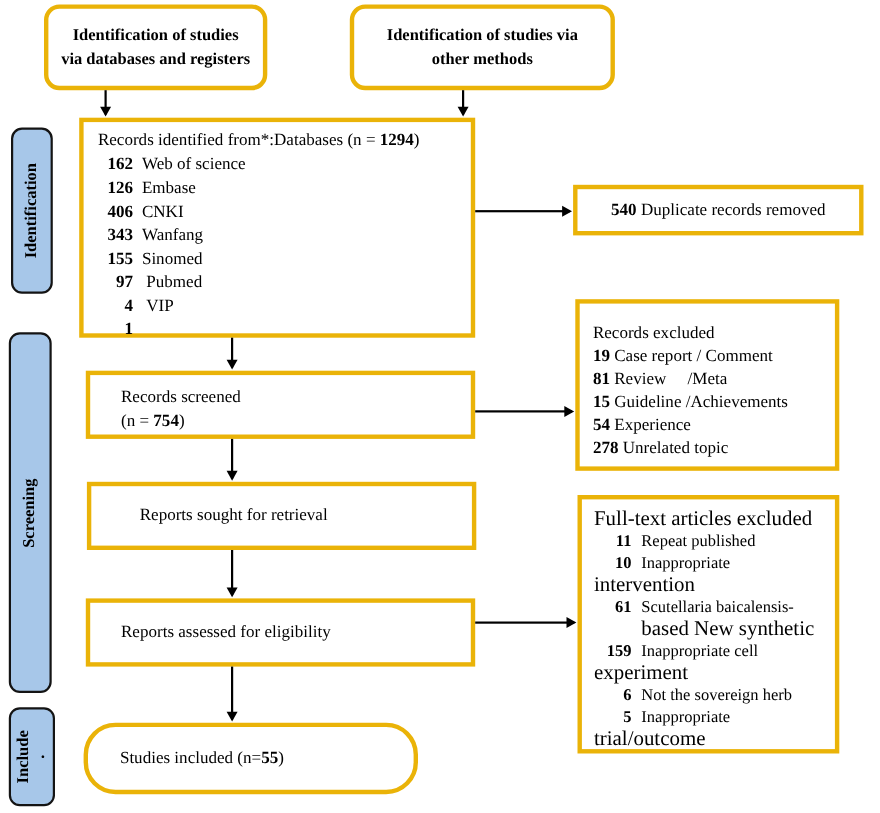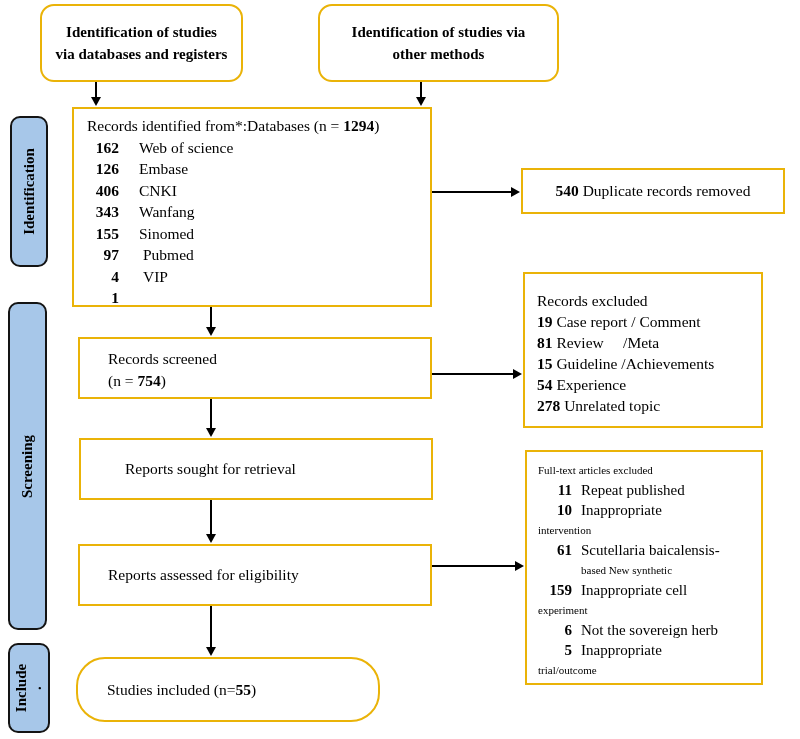--- a/index.html
+++ b/index.html
@@ -1,21 +1,21 @@
 <!DOCTYPE html>
 <html><head>
 <meta charset="utf-8">
 <style>
   html,body{margin:0;padding:0;}
   body{
     width:800px;height:739px;position:relative;background:#ffffff;
     font-family:"Liberation Serif", serif;color:#000;
   }
   .box{
-    position:absolute;border:2px solid #eab308;background:#fff;
+    position:absolute;border:4px solid #eab308;background:#fff;
     box-sizing:border-box;font-size:15.5px;
   }
   .rbox{
     border-radius:14px;font-weight:bold;display:flex;align-items:center;
     justify-content:center;text-align:center;white-space:pre-line;
     font-size:15px;line-height:22px;
   }
   .side{
     position:absolute;background:#a7c7e9;border:2px solid #141414;
     border-radius:10px;display:flex;align-items:center;justify-content:center;
@@ -32,30 +32,30 @@
     border-left:5px solid transparent;border-right:5px solid transparent;
     border-top:9px solid #000;
   }
   .arrow-h{position:absolute;height:2px;background:#000;}
   .arrow-h::after{
     content:"";position:absolute;right:-2px;top:-4px;
     border-top:5px solid transparent;border-bottom:5px solid transparent;
     border-left:9px solid #000;
   }
   
-  .src-row{display:flex;line-height:21.5px;gap:12px;}
+  .src-row{display:flex;line-height:21.5px;}
   .src-row .num{flex:0 0 32px;text-align:right;padding-right:8px;font-weight:bold;}
   .hdr-line{line-height:21.5px;white-space:pre;}
   b.n{font-weight:bold;}
   
   .exc-row{line-height:21px;white-space:pre;}
   
   .ftl{display:flex;line-height:20px;font-size:15px;}
   .ftl .num{flex:0 0 34px;text-align:right;padding-right:9px;font-weight:bold;}
-  .ft-cont{line-height:20px;font-size:11px;margin-left:0;}
+  .ft-cont{line-height:20px;font-size:19px;margin-left:0;}
   .ft-cont.ind{margin-left:43px;}
 </style>
 </head>
 <body>
 
 <div class="side" style="left:10px;top:116px;width:38px;height:151px;">
   <span>Identification</span>
 </div>
 <div class="side" style="left:8px;top:302px;width:39px;height:328px;">
   <span>Screening</span>

